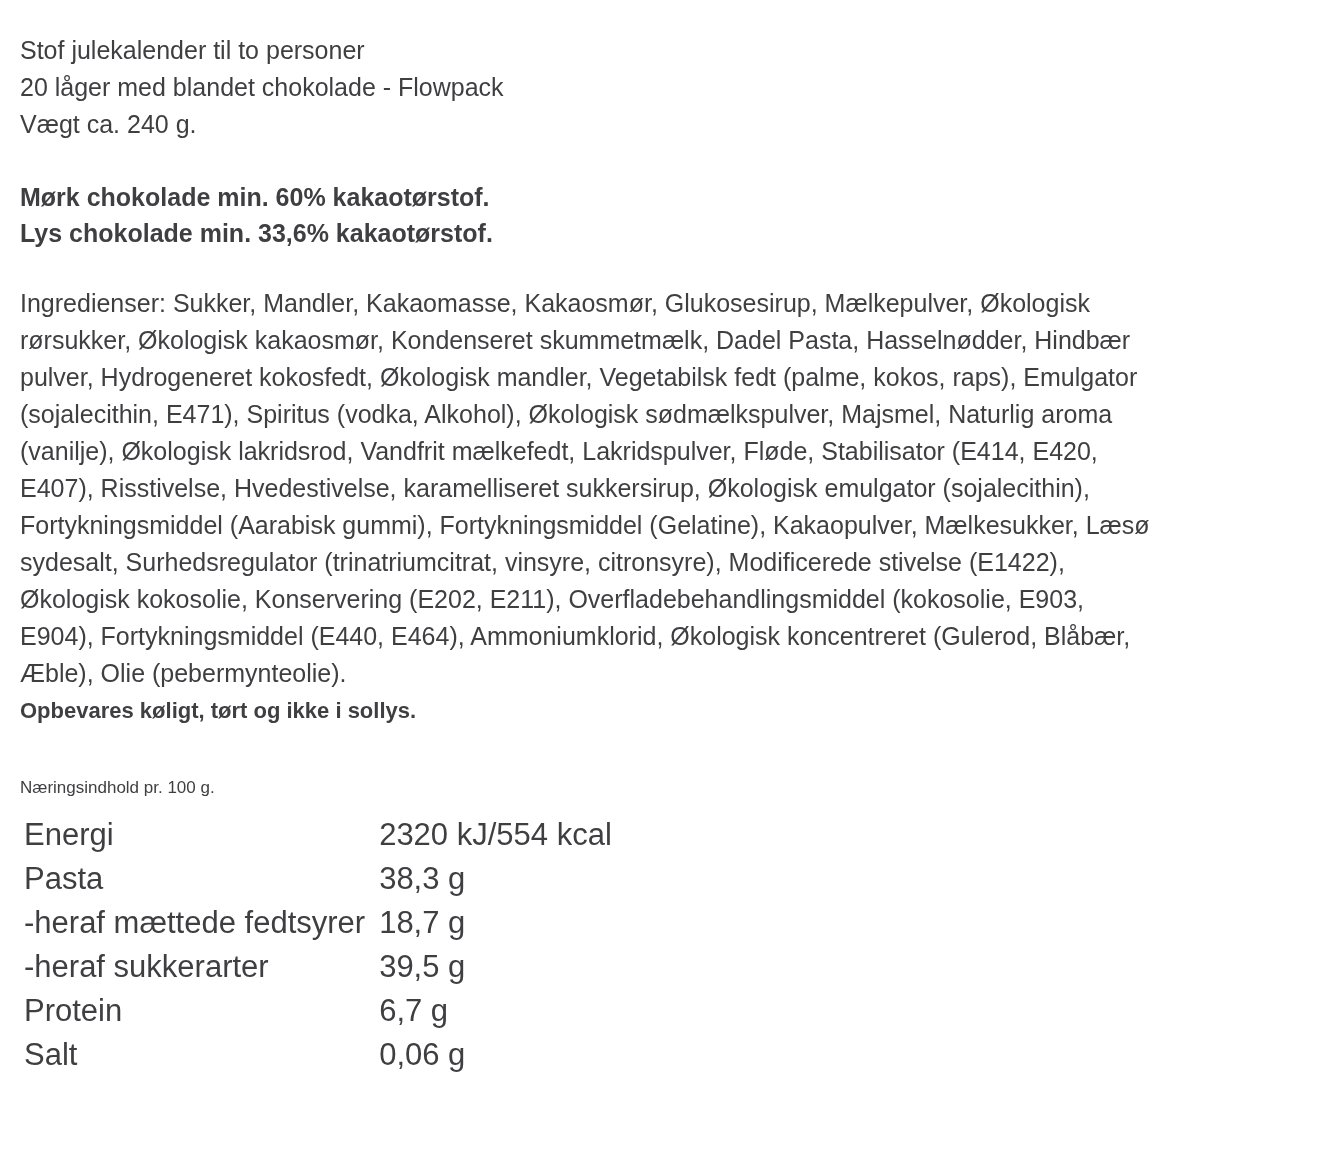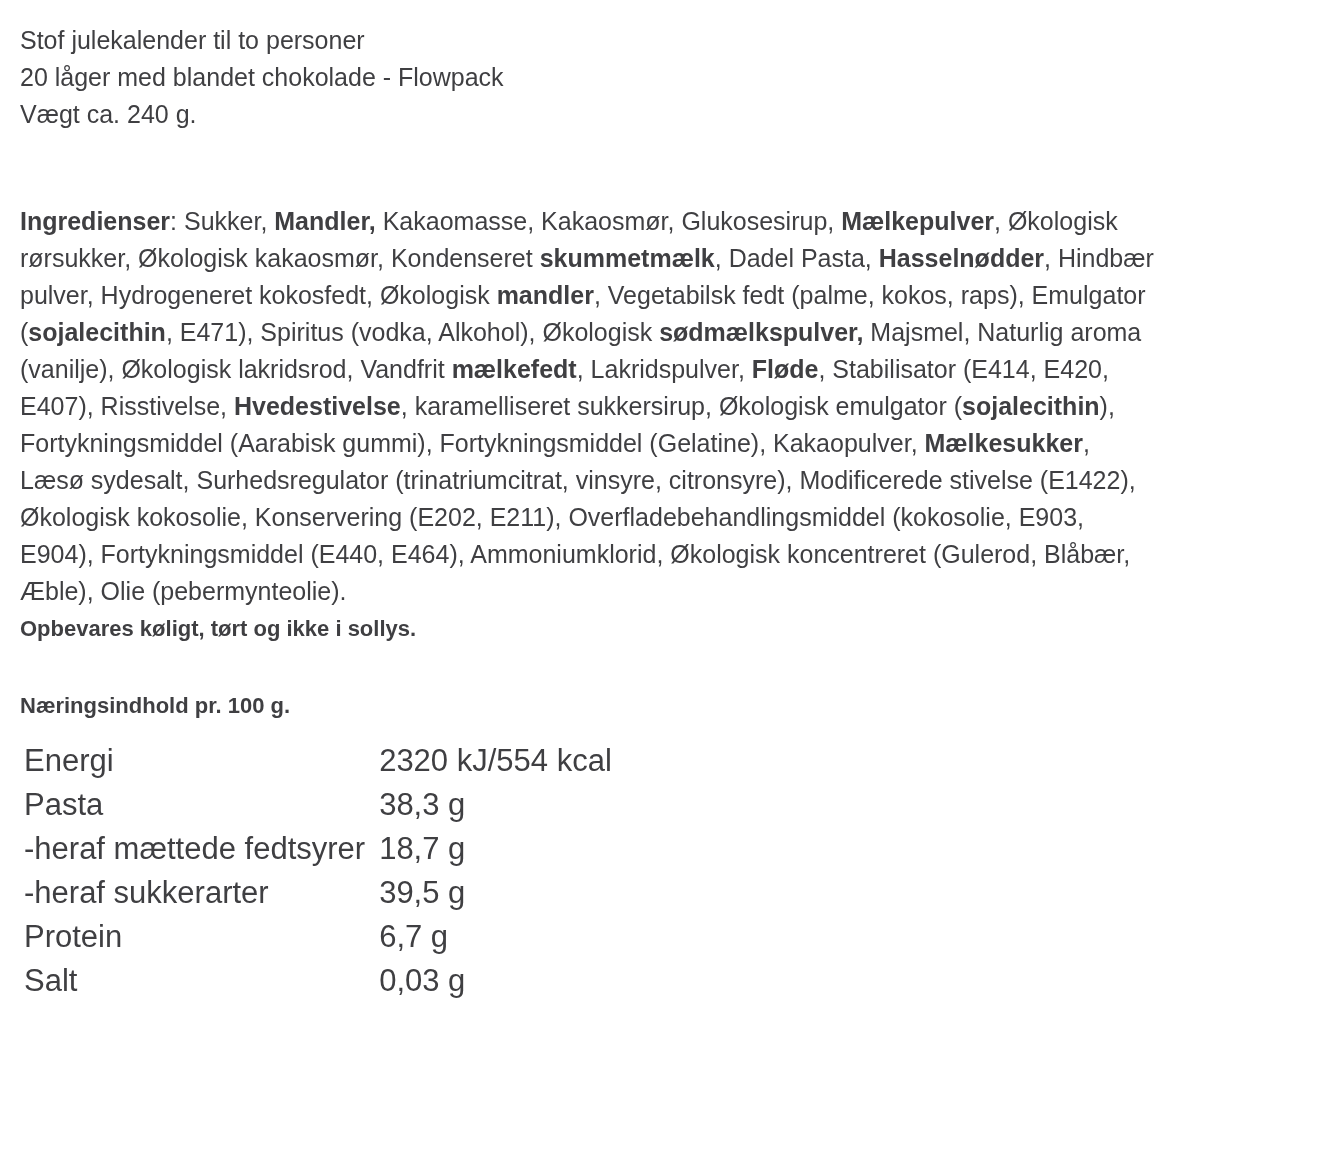--- a/index.html
+++ b/index.html
@@ -8,21 +8,21 @@
     background: #ffffff;
   }
   body {
     width: 1334px;
     height: 1164px;
     font-family: "Liberation Sans", "DejaVu Sans", sans-serif;
     color: #3f3f42;
     -webkit-font-smoothing: antialiased;
   }
   .page {
-    padding: 22px 20px 0 20px;
+    padding: 32px 20px 0 20px;
     box-sizing: border-box;
     width: 1180px;
   }
   .intro {
     font-size: 25px;
     line-height: 37px;
     max-width: 1200px;
   }
   .intro div { white-space: nowrap; }
 
@@ -35,33 +35,33 @@
     line-height: 36px;
     font-weight: bold;
   }
 
   .ingredients {
     font-size: 25px;
     line-height: 37px;
     max-width: 1196px;
     text-align: left;
   }
-  .ingredients b { font-weight: bold; }
+  .ingredients b { font-weight: normal; }
 
   .storage {
     font-size: 22px;
     line-height: 37px;
     font-weight: bold;
   }
 
   .nutri-title {
-    font-size: 22px;
+    font-size: 17px;
     line-height: 34px;
-    font-weight: bold;
-    margin-bottom: 16px;
+    font-weight: normal;
+    margin-bottom: 8px;
   }
   table.nutrition {
     border-collapse: collapse;
     font-size: 31px;
   }
   table.nutrition td {
     padding: 8px 0 8px 0;
     line-height: 28px;
     vertical-align: baseline;
     white-space: nowrap;
@@ -80,20 +80,24 @@
 <div class="page">
 
   <div class="intro">
     <div>Stof julekalender til to personer</div>
     <div>20 låger med blandet chokolade - Flowpack</div>
     <div>Vægt ca. 240 g.</div>
   </div>
 
   <div class="gap-sm"></div>
 
+  <div class="claims">
+    <div>Mørk chokolade min. 60% kakaotørstof.</div>
+    <div>Lys chokolade min. 33,6% kakaotørstof.</div>
+  </div>
 
   <div class="gap-md"></div>
 
   <div class="ingredients">
     <b>Ingredienser</b><span>: </span><span id="ingredients-body"><span>Sukker, </span><b>Mandler,</b><span> Kakaomasse, Kakaosmør, Glukosesirup, </span><b>Mælkepulver</b><span>, Økologisk rørsukker, Økologisk kakaosmør, Kondenseret </span><b>skummetmælk</b><span>, Dadel Pasta, </span><b>Hasselnødder</b><span>, Hindbær pulver, Hydrogeneret kokosfedt, Økologisk </span><b>mandler</b><span>, Vegetabilsk fedt (palme, kokos, raps), Emulgator (</span><b>sojalecithin</b><span>, E471), Spiritus (vodka, Alkohol), Økologisk </span><b>sødmælkspulver,</b><span> Majsmel, Naturlig aroma (vanilje), Økologisk lakridsrod, Vandfrit </span><b>mælkefedt</b><span>, Lakridspulver, </span><b>Fløde</b><span>, Stabilisator (E414, E420, E407), Risstivelse, </span><b>Hvedestivelse</b><span>, karamelliseret sukkersirup, Økologisk emulgator (</span><b>sojalecithin</b><span>), Fortykningsmiddel (Aarabisk gummi), Fortykningsmiddel (Gelatine), Kakaopulver, </span><b>Mælkesukker</b><span>, Læsø sydesalt, Surhedsregulator (trinatriumcitrat, vinsyre, citronsyre), Modificerede stivelse (E1422), Økologisk kokosolie, Konservering (E202, E211), Overfladebehandlingsmiddel (kokosolie, E903, E904), Fortykningsmiddel (E440, E464), Ammoniumklorid, Økologisk koncentreret (Gulerod, Blåbær, Æble), Olie (pebermynteolie).</span></span>
   </div>
 
 
   <div class="storage">Opbevares køligt, tørt og ikke i sollys.</div>
 
@@ -118,18 +122,18 @@
         <tr>
           <td class="label">-heraf sukkerarter</td>
           <td class="value">39,5 g</td>
         </tr>
         <tr>
           <td class="label">Protein</td>
           <td class="value">6,7 g</td>
         </tr>
         <tr>
           <td class="label">Salt</td>
-          <td class="value">0,03 g</td>
+          <td class="value">0,06 g</td>
         </tr>
       </tbody>
   </table>
 
 </div>
 
 </body></html>

